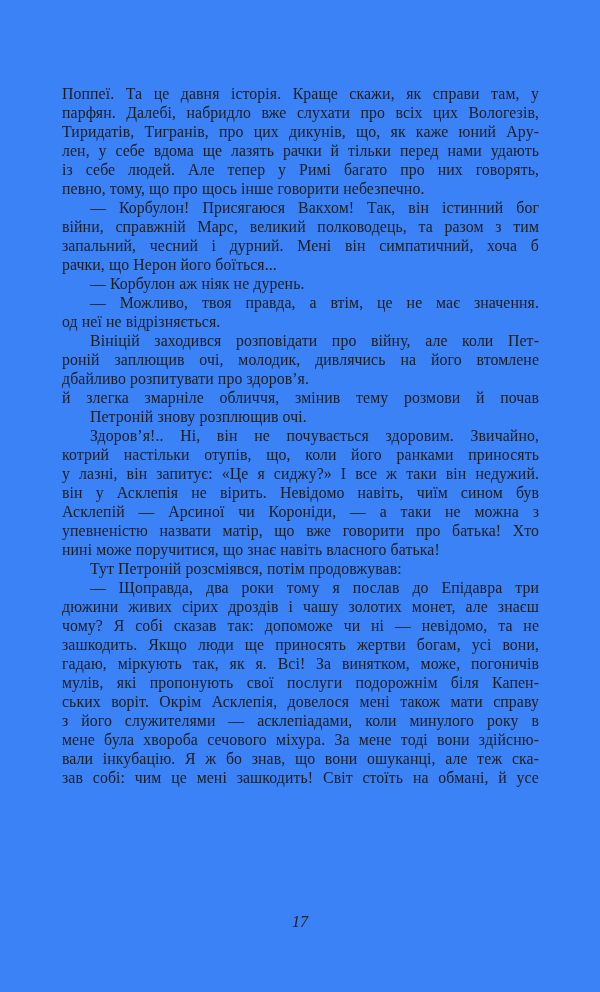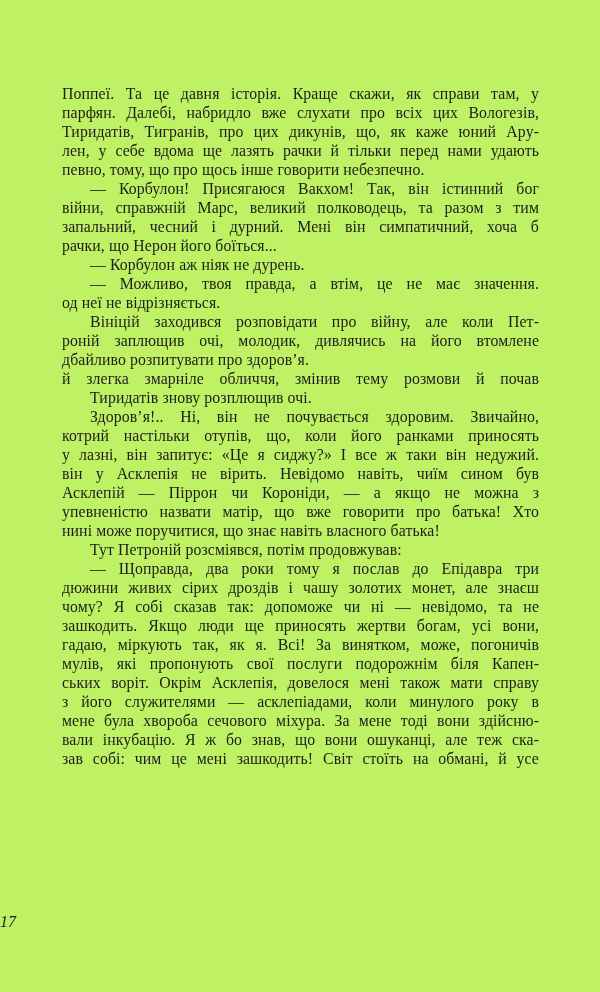--- a/index.html
+++ b/index.html
@@ -4,21 +4,21 @@
 <style>
   html, body {
     margin: 0;
     padding: 0;
     background: #ffffff;
   }
   .page {
     position: relative;
     width: 600px;
     height: 992px;
-    background: #bef264;
+    background: #3b82f6;
     color: #1d1d1d;
     font-family: "Liberation Serif", "DejaVu Serif", serif;
     overflow: hidden;
   }
   .text-block {
     position: absolute;
     left: 62px;
     top: 84px;
     width: 477px;
     font-size: 15.8px;
@@ -38,35 +38,37 @@
     text-align-last: left;
   }
   .paragraph.indent .line:first-child {
     text-indent: 28px;
   }
   .page-number {
     position: absolute;
     left: 0;
     top: 913px;
     width: 600px;
+    text-align: center;
     font-style: italic;
     font-size: 16px;
     color: #222222;
   }
 </style>
 </head>
 <body>
 
 <div class="page">
   <div class="text-block">
       <div class="paragraph">
         <div class="line">Поппеї. Та це давня історія. Краще скажи, як справи там, у</div>
         <div class="line">парфян. Далебі, набридло вже слухати про всіх цих Вологезів,</div>
         <div class="line">Тиридатів, Тигранів, про цих дикунів, що, як каже юний Ару-</div>
         <div class="line">лен, у себе вдома ще лазять рачки й тільки перед нами удають</div>
+        <div class="line">із себе людей. Але тепер у Римі багато про них говорять,</div>
         <div class="line last">певно, тому, що про щось інше говорити небезпечно.</div>
       </div>
       <div class="paragraph indent">
         <div class="line">— Корбулон! Присягаюся Вакхом! Так, він істинний бог</div>
         <div class="line">війни, справжній Марс, великий полководець, та разом з тим</div>
         <div class="line">запальний, чесний і дурний. Мені він симпатичний, хоча б</div>
         <div class="line last">рачки, що Нерон його боїться...</div>
       </div>
       <div class="paragraph indent">
         <div class="line last">— Корбулон аж ніяк не дурень.</div>
@@ -75,28 +77,28 @@
         <div class="line">— Можливо, твоя правда, а втім, це не має значення.</div>
         <div class="line last">од неї не відрізняється.</div>
       </div>
       <div class="paragraph indent">
         <div class="line">Вініцій заходився розповідати про війну, але коли Пет-</div>
         <div class="line">роній заплющив очі, молодик, дивлячись на його втомлене</div>
         <div class="line last">дбайливо розпитувати про здоров’я.</div>
         <div class="line">й злегка змарніле обличчя, змінив тему розмови й почав</div>
       </div>
       <div class="paragraph indent">
-        <div class="line last">Тиридатів знову розплющив очі.</div>
+        <div class="line last">Петроній знову розплющив очі.</div>
       </div>
       <div class="paragraph indent">
         <div class="line">Здоров’я!.. Ні, він не почувається здоровим. Звичайно,</div>
         <div class="line">котрий настільки отупів, що, коли його ранками приносять</div>
         <div class="line">у лазні, він запитує: «Це я сиджу?» І все ж таки він недужий.</div>
         <div class="line">він у Асклепія не вірить. Невідомо навіть, чиїм сином був</div>
-        <div class="line">Асклепій — Піррон чи Короніди, — а якщо не можна з</div>
+        <div class="line">Асклепій — Арсиної чи Короніди, — а таки не можна з</div>
         <div class="line">упевненістю назвати матір, що вже говорити про батька! Хто</div>
         <div class="line last">нині може поручитися, що знає навіть власного батька!</div>
       </div>
       <div class="paragraph indent">
         <div class="line last">Тут Петроній розсміявся, потім продовжував:</div>
       </div>
       <div class="paragraph indent">
         <div class="line">— Щоправда, два роки тому я послав до Епідавра три</div>
         <div class="line">дюжини живих сірих дроздів і чашу золотих монет, але знаєш</div>
         <div class="line">чому? Я собі сказав так: допоможе чи ні — невідомо, та не</div>

